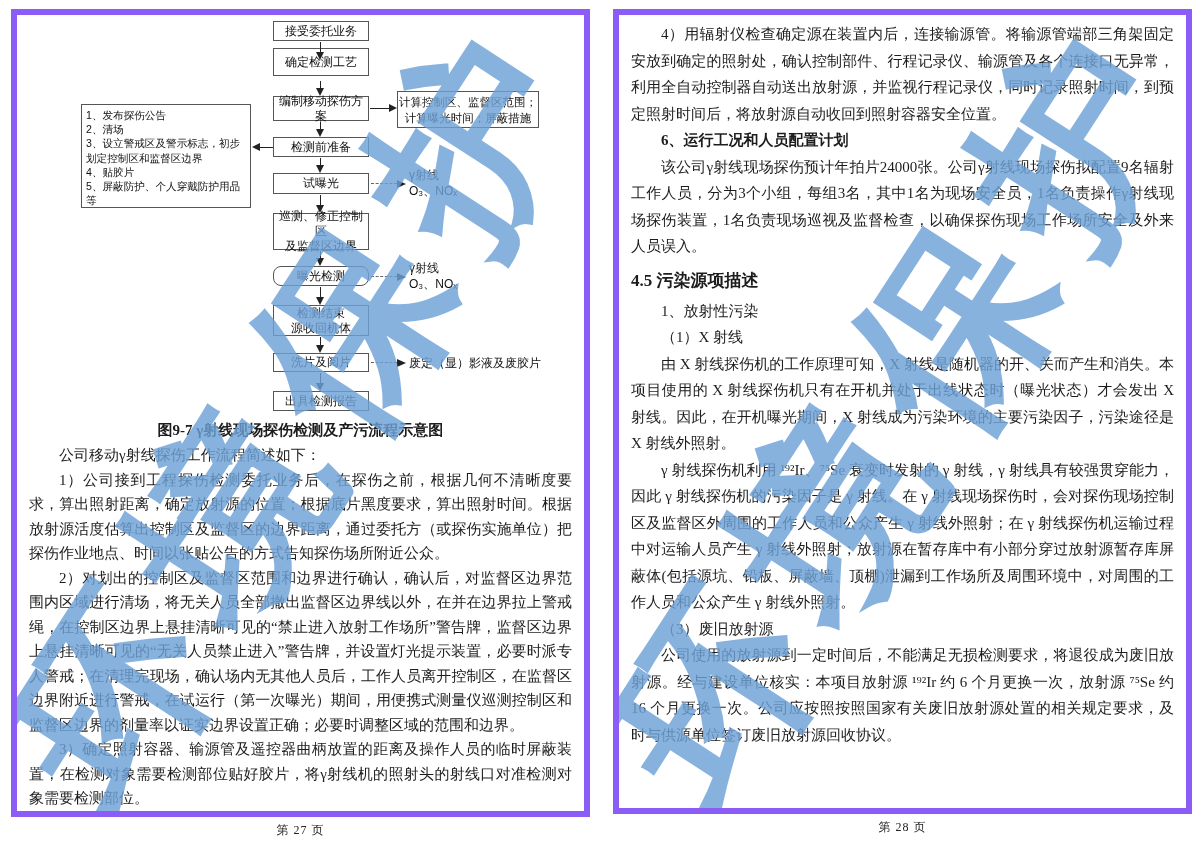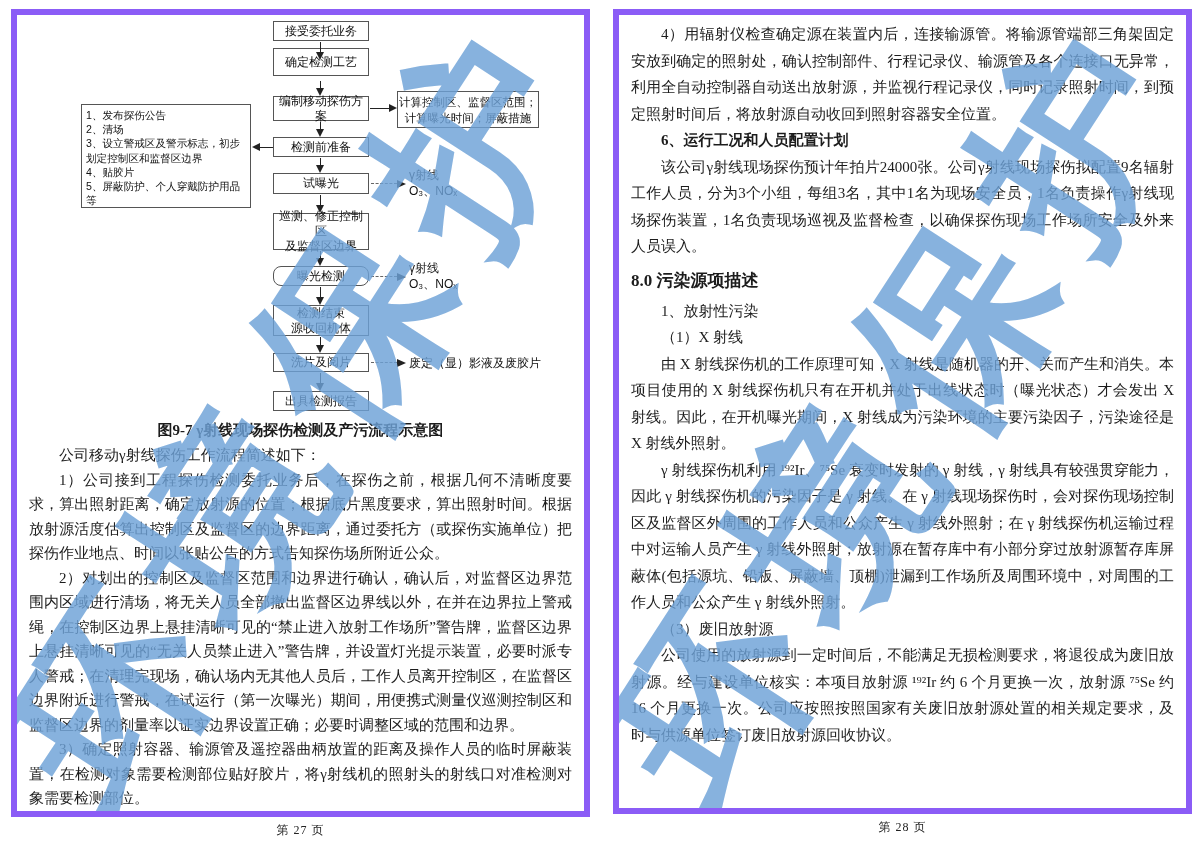--- a/index.html
+++ b/index.html
@@ -147,21 +147,21 @@
   <div class="page-number">第 27 页</div>
 </div>
 
 <div class="page-wrap">
   <div class="page right">
 
     <p class="indent">4）用辐射仪检查确定源在装置内后，连接输源管。将输源管端部三角架固定安放到确定的照射处，确认控制部件、行程记录仪、输源管及各个连接口无异常，利用全自动控制器自动送出放射源，并监视行程记录仪，同时记录照射时间，到预定照射时间后，将放射源自动收回到照射容器安全位置。</p>
     <p class="indent bold">6、运行工况和人员配置计划</p>
     <p class="indent">该公司γ射线现场探伤预计年拍片24000张。公司γ射线现场探伤拟配置9名辐射工作人员，分为3个小组，每组3名，其中1名为现场安全员，1名负责操作γ射线现场探伤装置，1名负责现场巡视及监督检查，以确保探伤现场工作场所安全及外来人员误入。</p>
 
-    <div class="h-section">8.0 污染源项描述</div>
+    <div class="h-section">4.5 污染源项描述</div>
 
     <p class="indent">1、放射性污染</p>
     <p class="indent">（1）X 射线</p>
     <p class="indent">由 X 射线探伤机的工作原理可知，X 射线是随机器的开、关而产生和消失。本项目使用的 X 射线探伤机只有在开机并处于出线状态时（曝光状态）才会发出 X 射线。因此，在开机曝光期间，X 射线成为污染环境的主要污染因子，污染途径是 X 射线外照射。</p>
     <p class="indent">γ 射线探伤机利用 ¹⁹²Ir、⁷⁵Se 衰变时发射的 γ 射线，γ 射线具有较强贯穿能力，因此 γ 射线探伤机的污染因子是 γ 射线。在 γ 射线现场探伤时，会对探伤现场控制区及监督区外周围的工作人员和公众产生 γ 射线外照射；在 γ 射线探伤机运输过程中对运输人员产生 γ 射线外照射；放射源在暂存库中有小部分穿过放射源暂存库屏蔽体(包括源坑、铅板、屏蔽墙、顶棚)泄漏到工作场所及周围环境中，对周围的工作人员和公众产生 γ 射线外照射。</p>
     <p class="indent">（3）废旧放射源</p>
     <p class="indent">公司使用的放射源到一定时间后，不能满足无损检测要求，将退役成为废旧放射源。经与建设单位核实：本项目放射源 ¹⁹²Ir 约 6 个月更换一次，放射源 ⁷⁵Se 约 16 个月更换一次。公司应按照按照国家有关废旧放射源处置的相关规定要求，及时与供源单位签订废旧放射源回收协议。</p>
 
     <div class="watermark">环境保护</div>
   </div>

